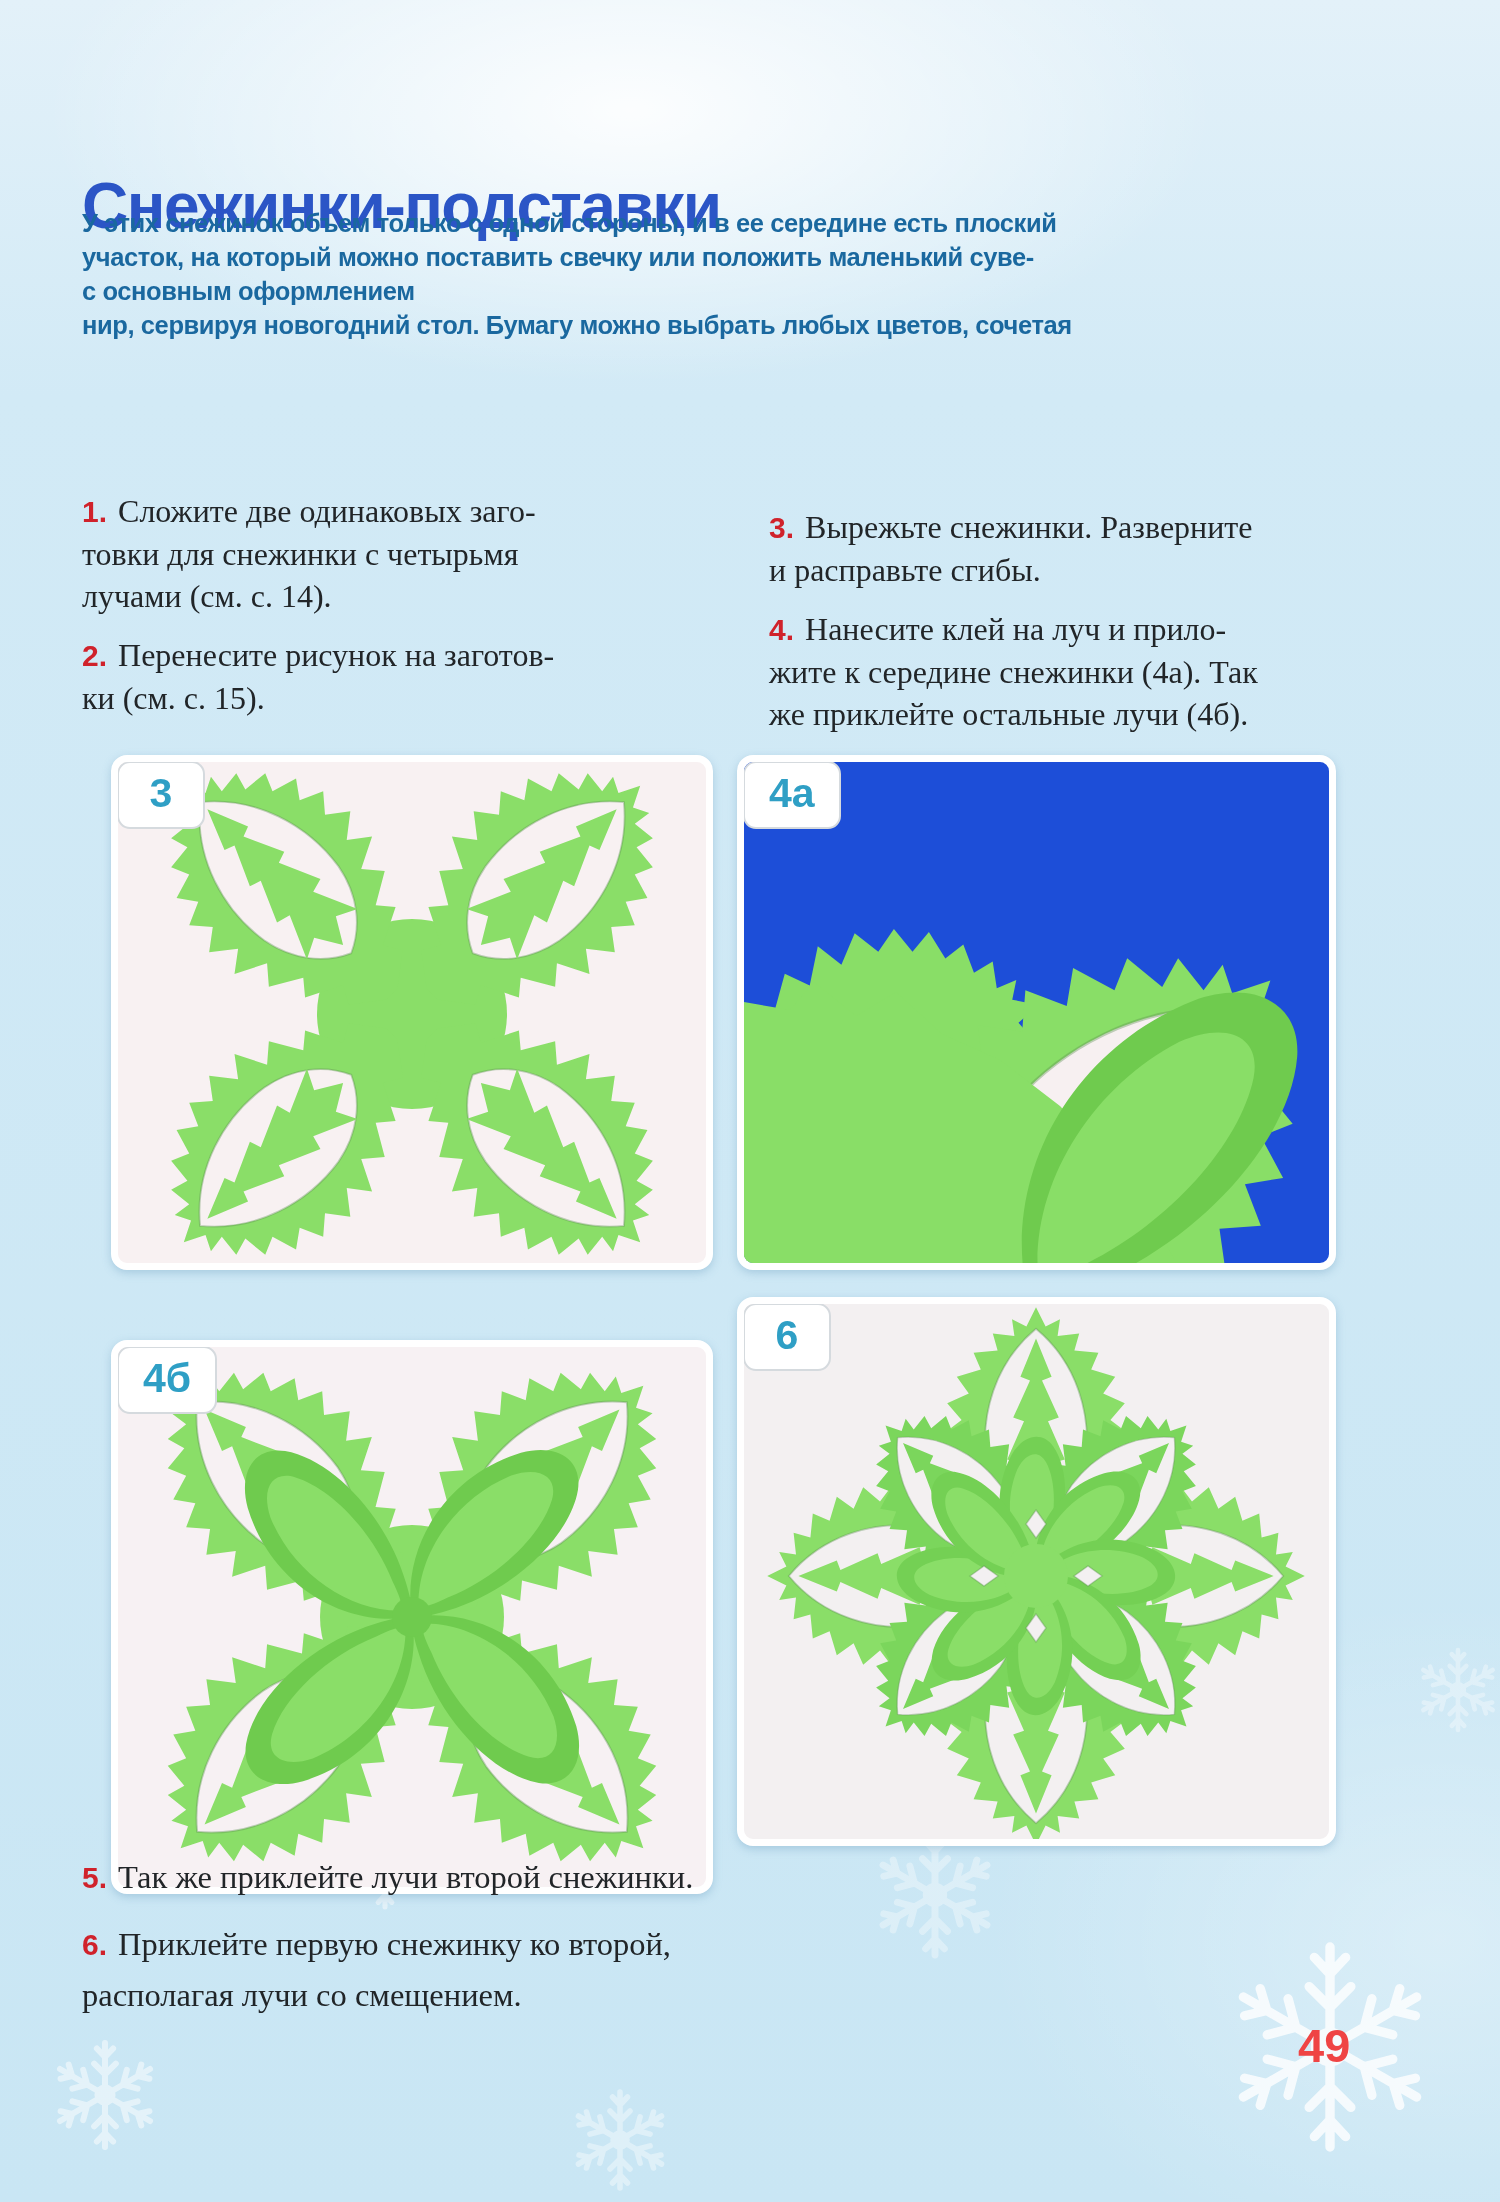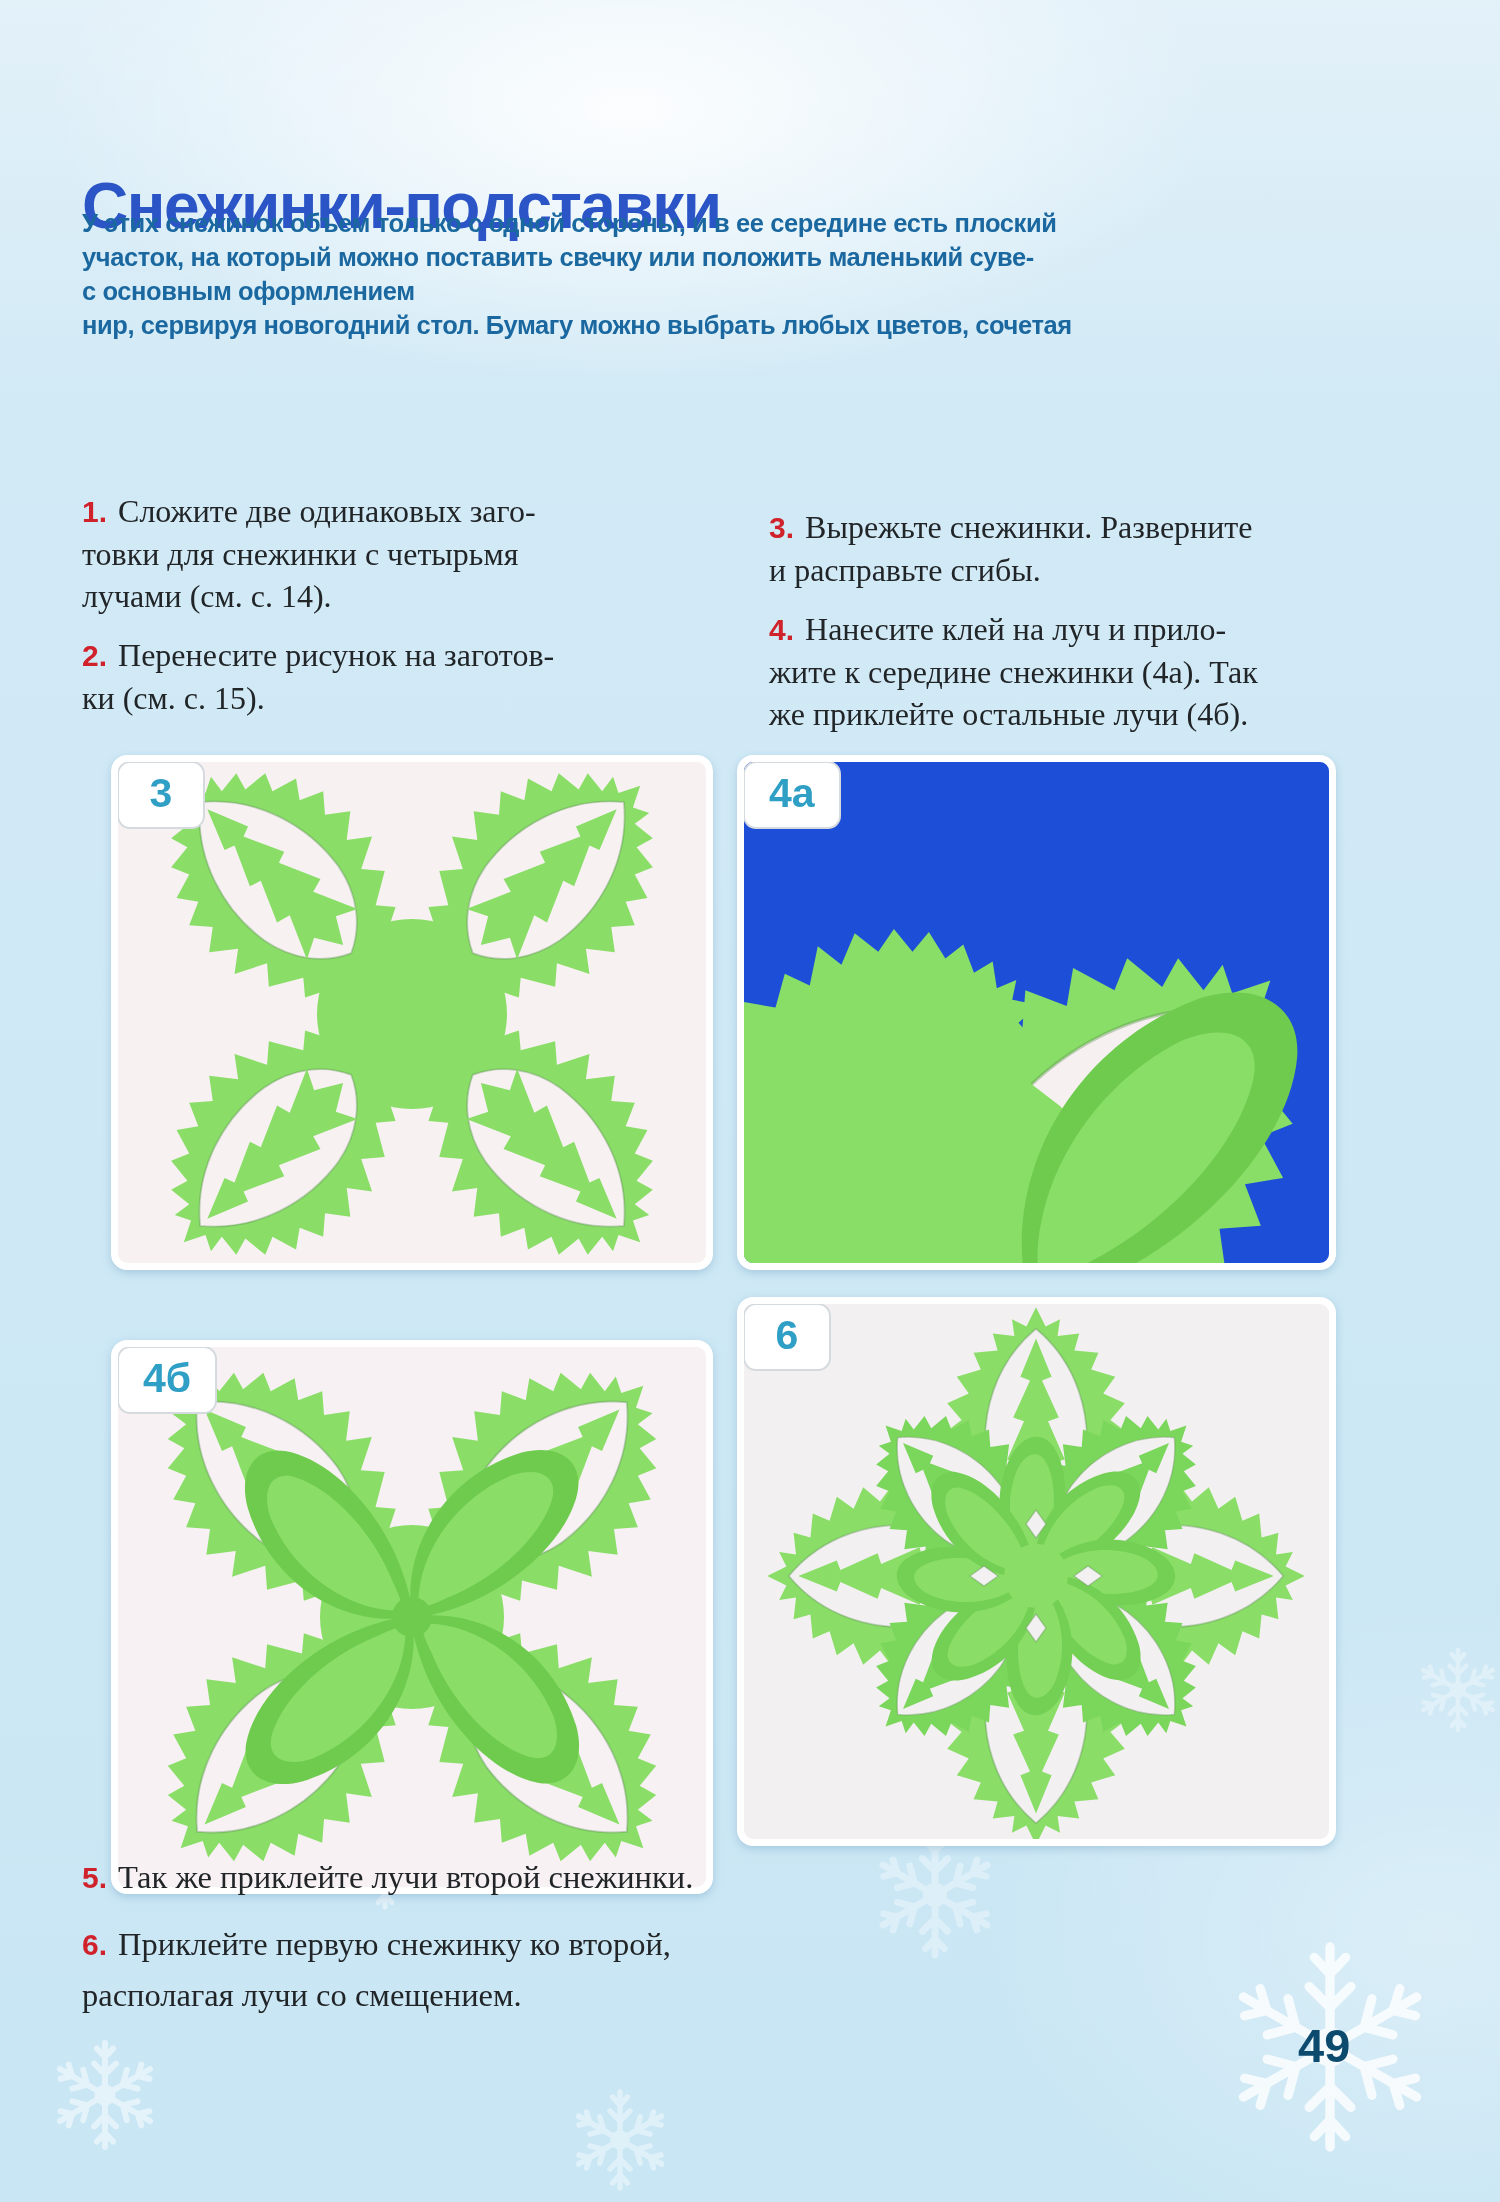--- a/index.html
+++ b/index.html
@@ -51,21 +51,21 @@
     font-size:41px;font-weight:bold;color:#2f9fc5;line-height:48px;
     z-index:3;
   }
   
   .g1{fill:var(--g1);}
   .g2{fill:var(--g2);}
   .paper{fill:var(--paper);stroke:rgba(95,145,85,.38);stroke-width:1.5px;}
   
   .pagenum{
     left:1298px;top:2018px;font-size:47px;font-weight:bold;
-    color:#0c4a6e;z-index:3;
+    color:#ef4444;z-index:3;
   }
   .wm{position:absolute;z-index:1;color:#ffffff;}
 </style>
 </head>
 <body>
 
 <svg width="0" height="0" style="position:absolute" aria-hidden="true">
   <defs>
 
     <path id="jaggedLeaf" d="M6,6 L30,-12 L22,-26 L50,-40 L40,-52 L64,-66 L52,-80 L76,-92 L60,-104 L78,-118 L62,-130 L74,-144 L56,-152 L66,-166 L46,-172 L52,-186 L32,-188 L36,-202 L18,-200 L20,-214 L8,-208 L0,-224 L-8,-208 L-20,-214 L-18,-200 L-36,-202 L-32,-188 L-52,-186 L-46,-172 L-66,-166 L-56,-152 L-74,-144 L-62,-130 L-78,-118 L-60,-104 L-76,-92 L-52,-80 L-64,-66 L-40,-52 L-50,-40 L-22,-26 L-30,-12 L-6,6 Z"></path>

